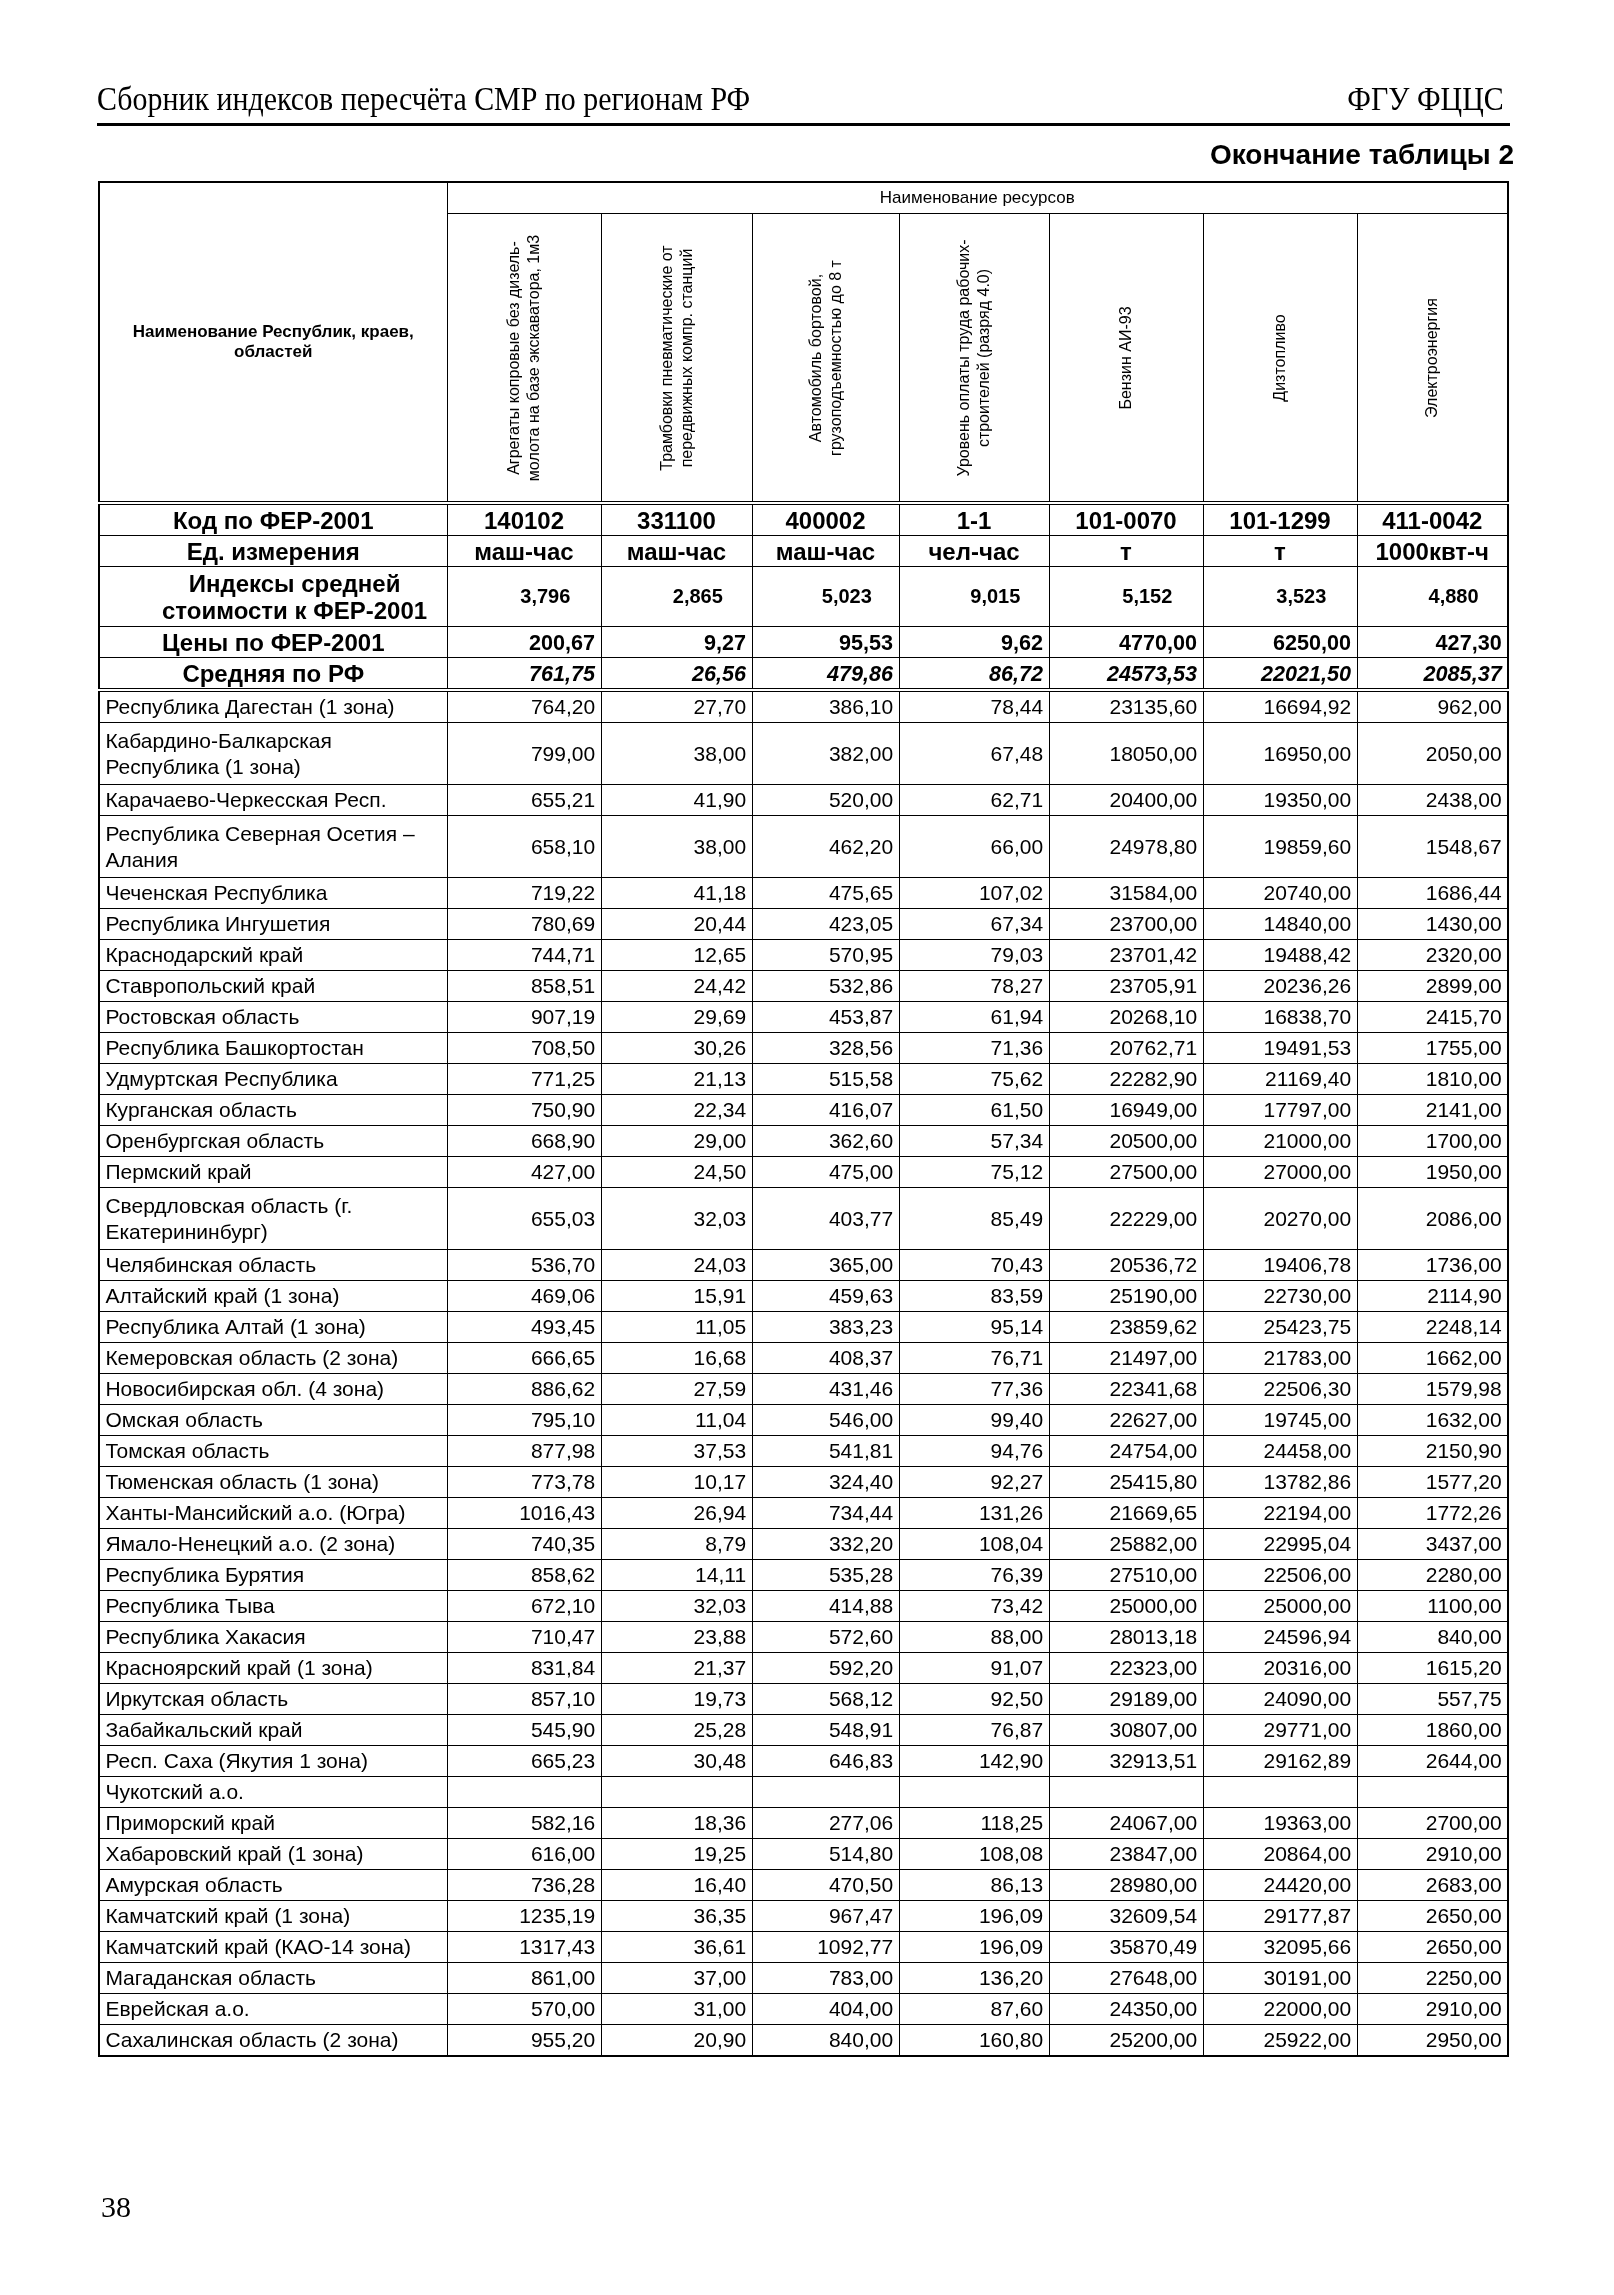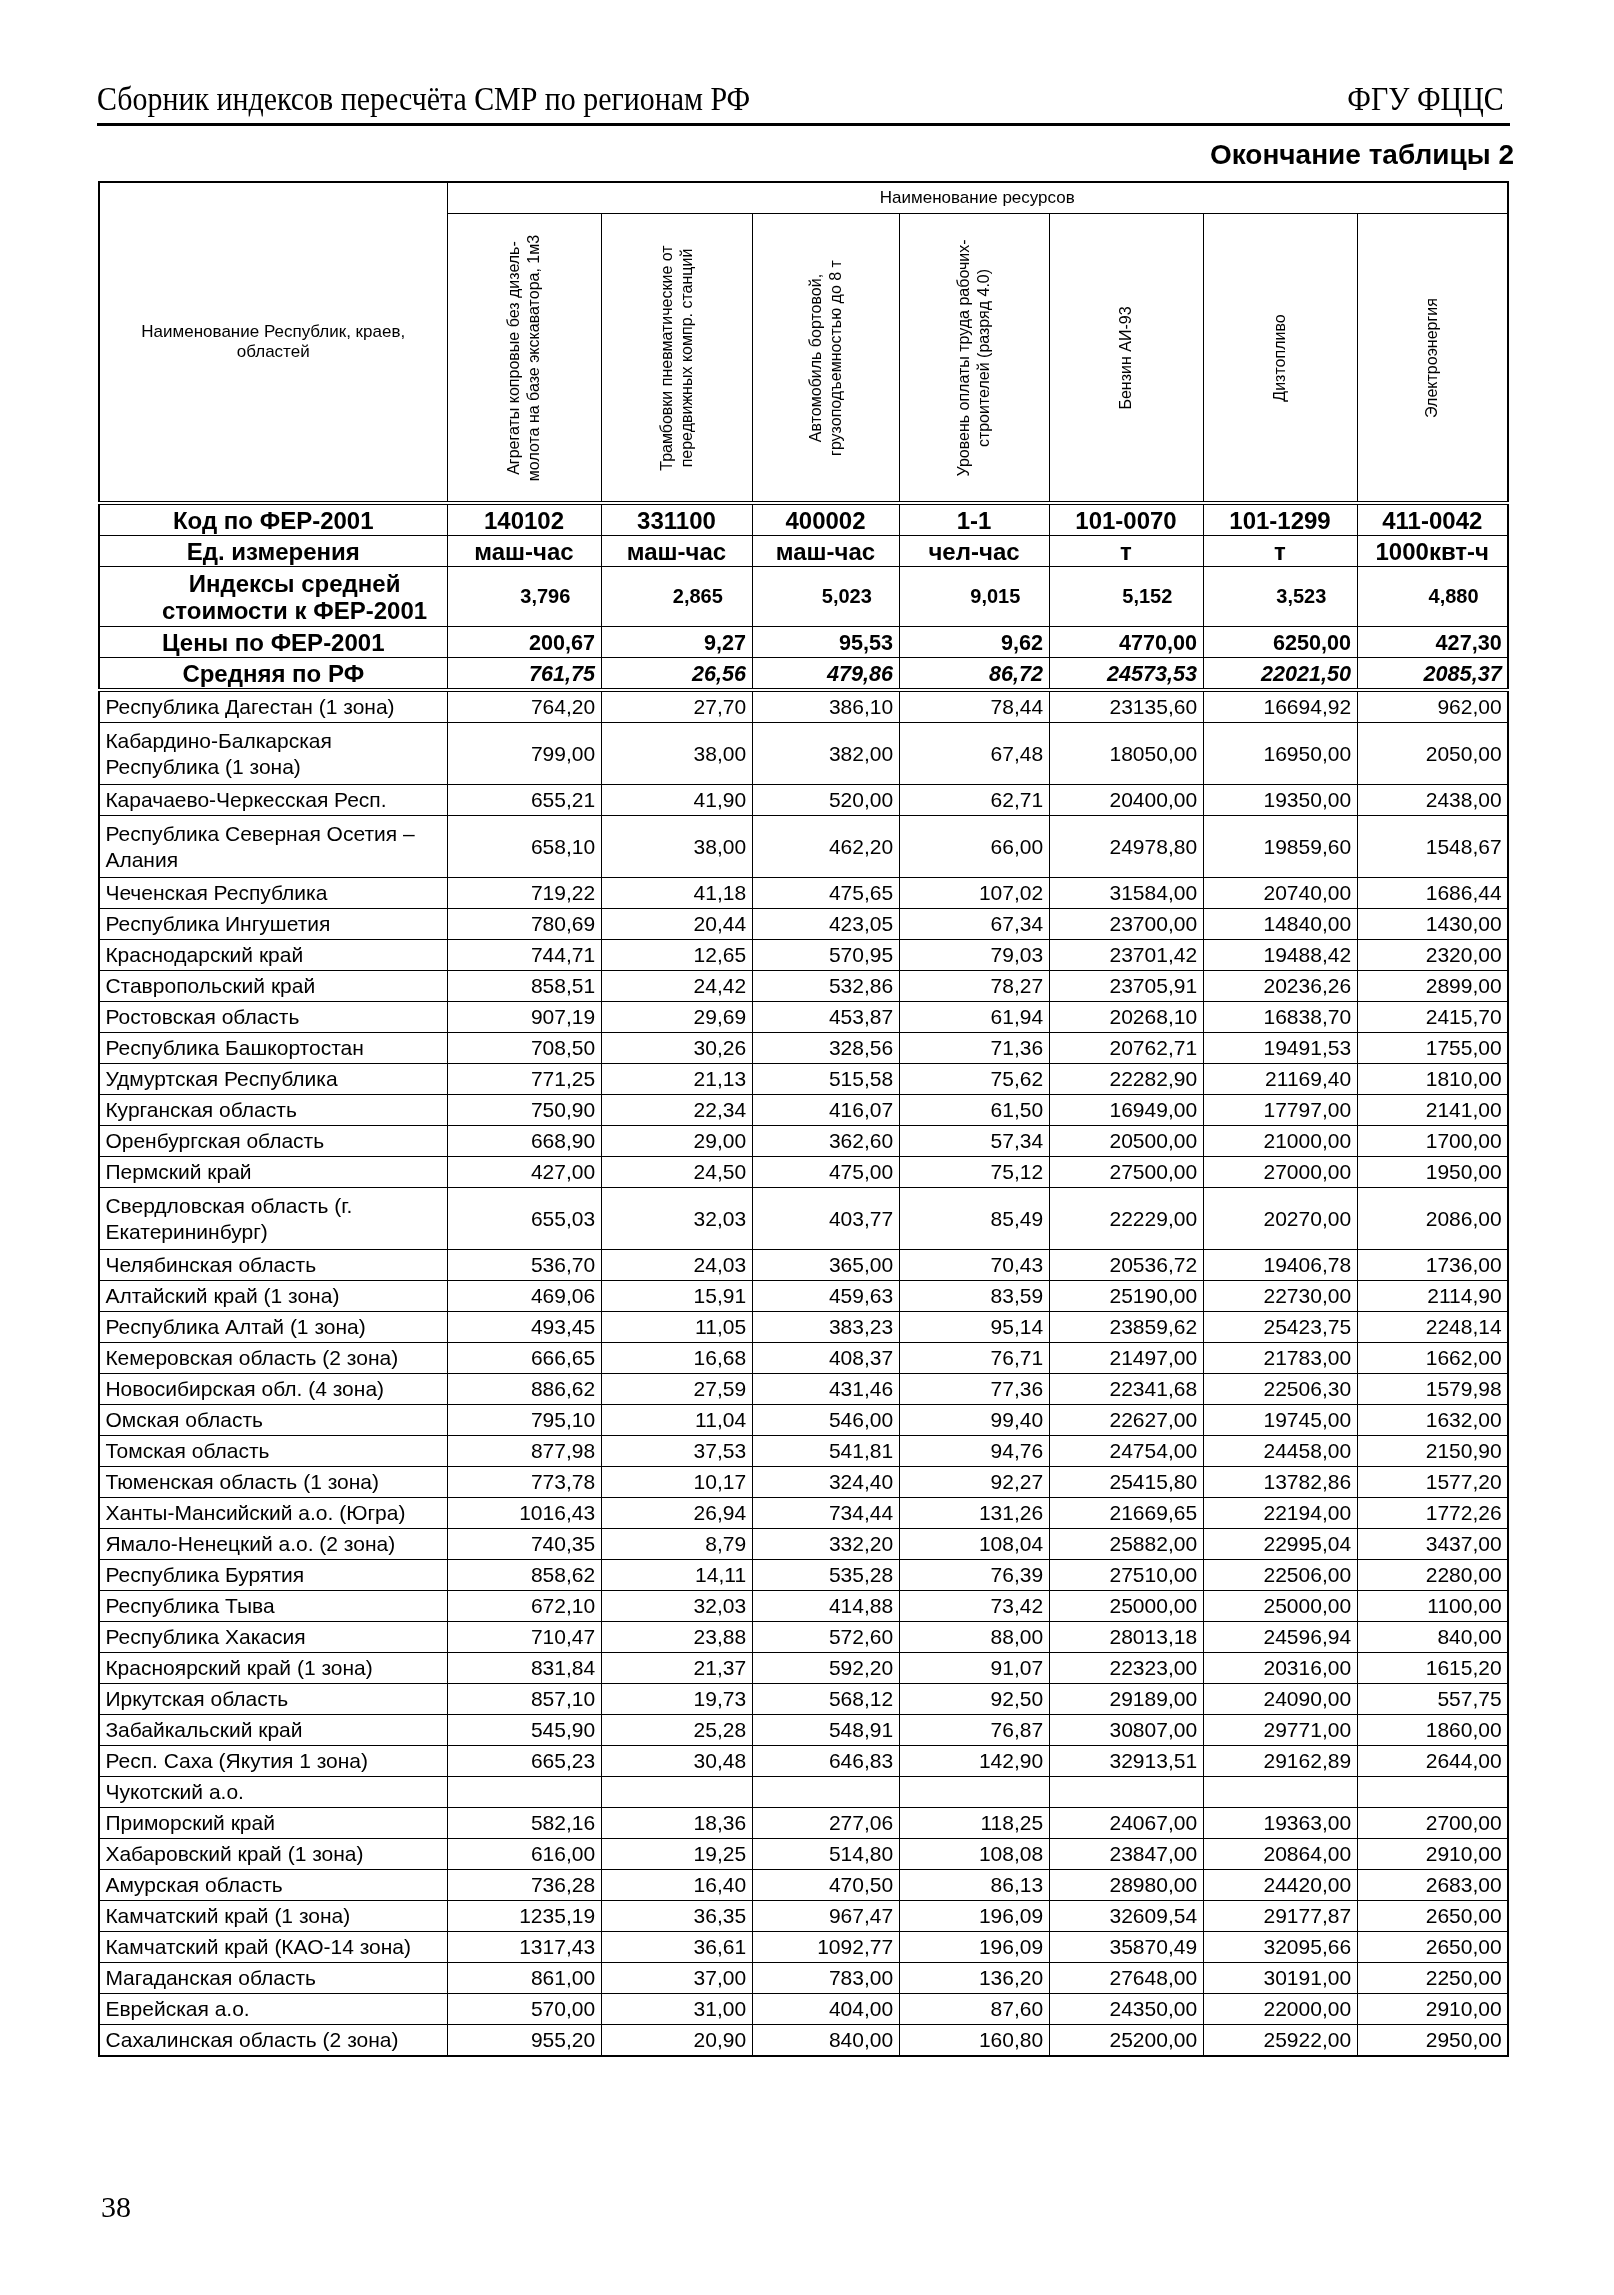--- a/index.html
+++ b/index.html
@@ -7,21 +7,21 @@
   .hdr-left { position:absolute; left:97px; top:80px; font-family:"Liberation Serif", serif; font-size:34px; transform:scaleX(0.88); transform-origin:left; }
   .hdr-right { position:absolute; right:110px; top:80px; font-family:"Liberation Serif", serif; font-size:34px; transform:scaleX(0.88); transform-origin:right; }
   .hdr-rule { position:absolute; left:97px; width:1413px; top:123px; height:2.7px; background:#000; }
   .table-caption { position:absolute; right:100px; top:139px; font-family:"Liberation Sans", sans-serif; font-weight:bold; font-size:28px; }
   table.main { position:absolute; left:98px; top:181px; width:1411px; border-collapse:collapse; table-layout:fixed;
     font-family:"Liberation Sans", sans-serif; border:2.7px double #000; }
   table.main td, table.main th { border:1.4px solid #000; padding:0 5.4px; overflow:hidden; }
   col.c-name { width:348px; }
   col.c1 { width:154px; } col.c2 { width:151px; } col.c3 { width:147px; } col.c4 { width:150px; }
   col.c5 { width:154px; } col.c6 { width:154px; } col.c7 { width:151px; }
-  th.name-head { font-weight:normal; font-size:17px; text-align:center; vertical-align:middle; }
+  th.name-head { font-weight:bold; font-size:17px; text-align:center; vertical-align:middle; }
   th.group-head { font-weight:normal; font-size:17px; height:30px; text-align:center;margin-left:11px; }
   th.res-head { height:287px; font-weight:normal; font-size:16px; padding:0; position:relative; }
   th.res-head .rot { position:absolute; left:50%; top:50%; transform:translate(-50%,-50%) rotate(-90deg); width:270px; text-align:center; line-height:20px; }
   tr.meta td { font-weight:bold; font-size:24px; height:30px; line-height:27px; }
   tr.meta td.lbl { text-align:center; }
   tr.meta td.val { text-align:center; }
   tr.meta.idx td { height:59px;padding-left:48px; }
   tr.meta.idx td.val { font-size:20px; }
   tr.meta.price td.val { text-align:right; font-size:21.6px;margin-left:15px; }
   tr.meta.avg td.val { text-align:right; font-size:21.6px; font-style:italic; }

